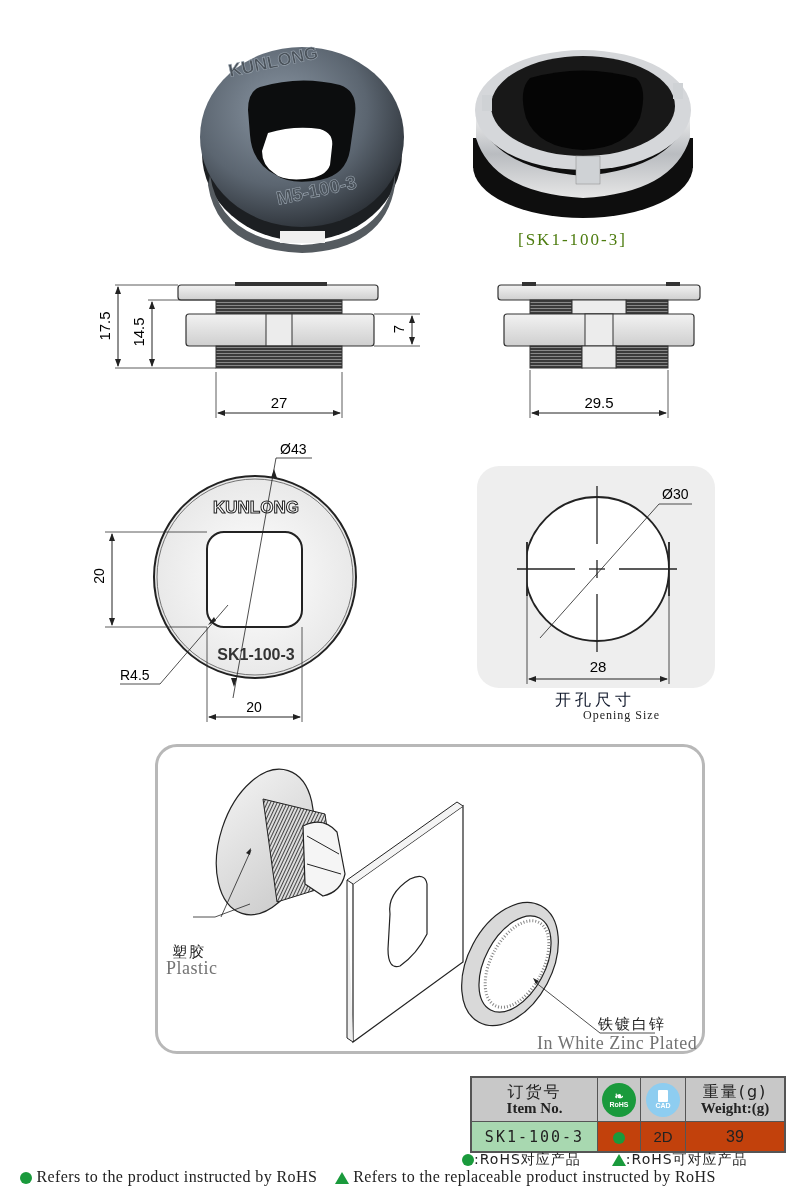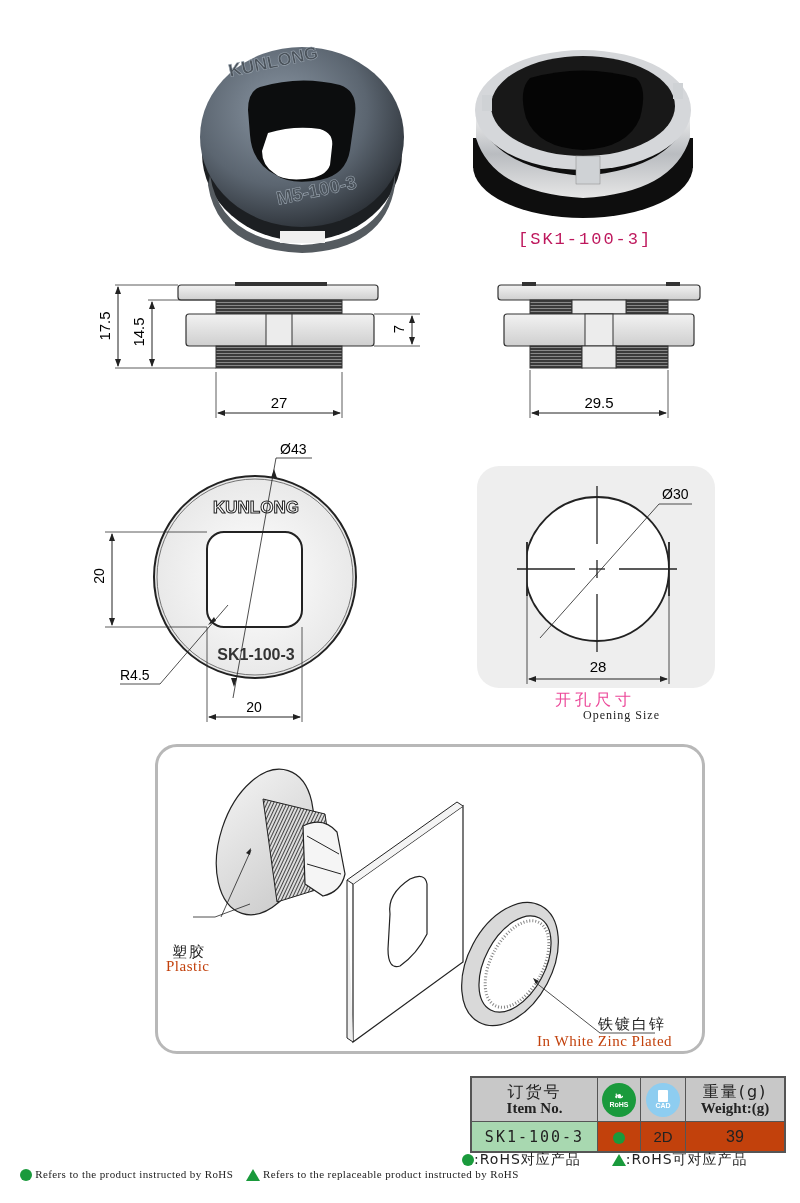--- a/index.html
+++ b/index.html
@@ -1,39 +1,39 @@
 <!DOCTYPE html>
 <html><head>
 <meta charset="utf-8">
 <style>
   html, body { margin:0; padding:0; background:#ffffff; }
   body { width:800px; height:1203px; position:relative; overflow:hidden; font-family:"Liberation Sans", sans-serif; color:#222; }
   .abs { position:absolute; }
   svg text { font-family:"Liberation Sans", sans-serif; }
   .serif { font-family:"Liberation Serif", serif; }
-  .caption-model { left:518px; top:230px; font-size:17px; letter-spacing:2px; color:#be185d; font-family:Liberation Mono, monospace; }
+  .caption-model { left:518px; top:230px; font-size:17px; letter-spacing:2px; color:#4d7c0f; font-family:Liberation Serif, serif; }
   .open-panel { left:477px; top:466px; width:238px; height:222px; background:#eeeeee; border-radius:22px; }
-  .open-cn { left:540px; top:690px; width:110px; text-align:center; font-size:16px; color:#ec4899; letter-spacing:4px; font-family:"DejaVu Sans", sans-serif; }
+  .open-cn { left:540px; top:690px; width:110px; text-align:center; font-size:16px; color:#0f172a; letter-spacing:4px; font-family:"DejaVu Sans", sans-serif; }
   .open-en { left:530px; top:708px; width:130px; text-align:right; font-size:12px; color:#222; letter-spacing:1px; }
   .explode-box { left:155px; top:744px; width:550px; height:310px; border:3px solid #b8b8b8; border-radius:22px; box-sizing:border-box; background:#fff; }
   .lbl-cn { font-size:15px; color:#222; letter-spacing:2px; font-family:Liberation Serif, serif; }
-  .lbl-en { font-size:15px; color:#c2410c; letter-spacing:0.5px; }
+  .lbl-en { font-size:18px; color:#737373; letter-spacing:0.5px; }
   table.spec { position:absolute; left:470px; top:1076px; border-collapse:collapse; border:2px solid #555; font-size:14px; }
   table.spec td { border:1px solid #555; text-align:center; padding:0; }
   table.spec tr.head td { background:#c8c8c8; height:43px; }
   table.spec tr.body td { background:#c2410c; height:29px; }
   table.spec td.item-cell { background:#a8d8b0 !important; width:125px; font-family:"DejaVu Sans Mono", monospace; letter-spacing:2px; font-size:15px; }
   .hd-cn { font-size:16px; line-height:17px; letter-spacing:2px; font-family:"DejaVu Sans", sans-serif; }
   .hd-en { font-size:15px; line-height:16px;font-weight:bold; }
   .badge { width:34px; height:34px; border-radius:50%; display:inline-flex; align-items:center; justify-content:center; flex-direction:column; color:#fff; font-size:7px; font-weight:bold; vertical-align:middle; }
   .dot { display:inline-block; width:12px; height:12px; border-radius:50%; background:#1a9a3c; vertical-align:middle; }
   .tri { display:inline-block; width:0; height:0; border-left:7px solid transparent; border-right:7px solid transparent; border-bottom:12px solid #1a9a3c; vertical-align:middle; }
   .legend-row { left:462px; top:1150px; font-size:15px; color:#222; letter-spacing:1px; white-space:nowrap; }
   .legend-row span.t { font-family:"DejaVu Sans", sans-serif; font-size:14px; }
-  .foot-row { left:20px; top:1168px; font-size:11px; color:#222; white-space:nowrap; letter-spacing:0.4px; }
+  .foot-row { left:20px; top:1168px; font-size:16px; color:#222; white-space:nowrap; letter-spacing:0.4px; }
 </style>
 </head>
 <body>
 
 <svg class="abs" style="left:190px;top:25px" width="220" height="230" viewBox="0 0 220 230">
   <defs>
     <radialGradient id="gpl" cx="40%" cy="35%" r="70%">
       <stop offset="0%" stop-color="#8a96a3"></stop>
       <stop offset="60%" stop-color="#5b6570"></stop>
       <stop offset="100%" stop-color="#2a2f35"></stop>

